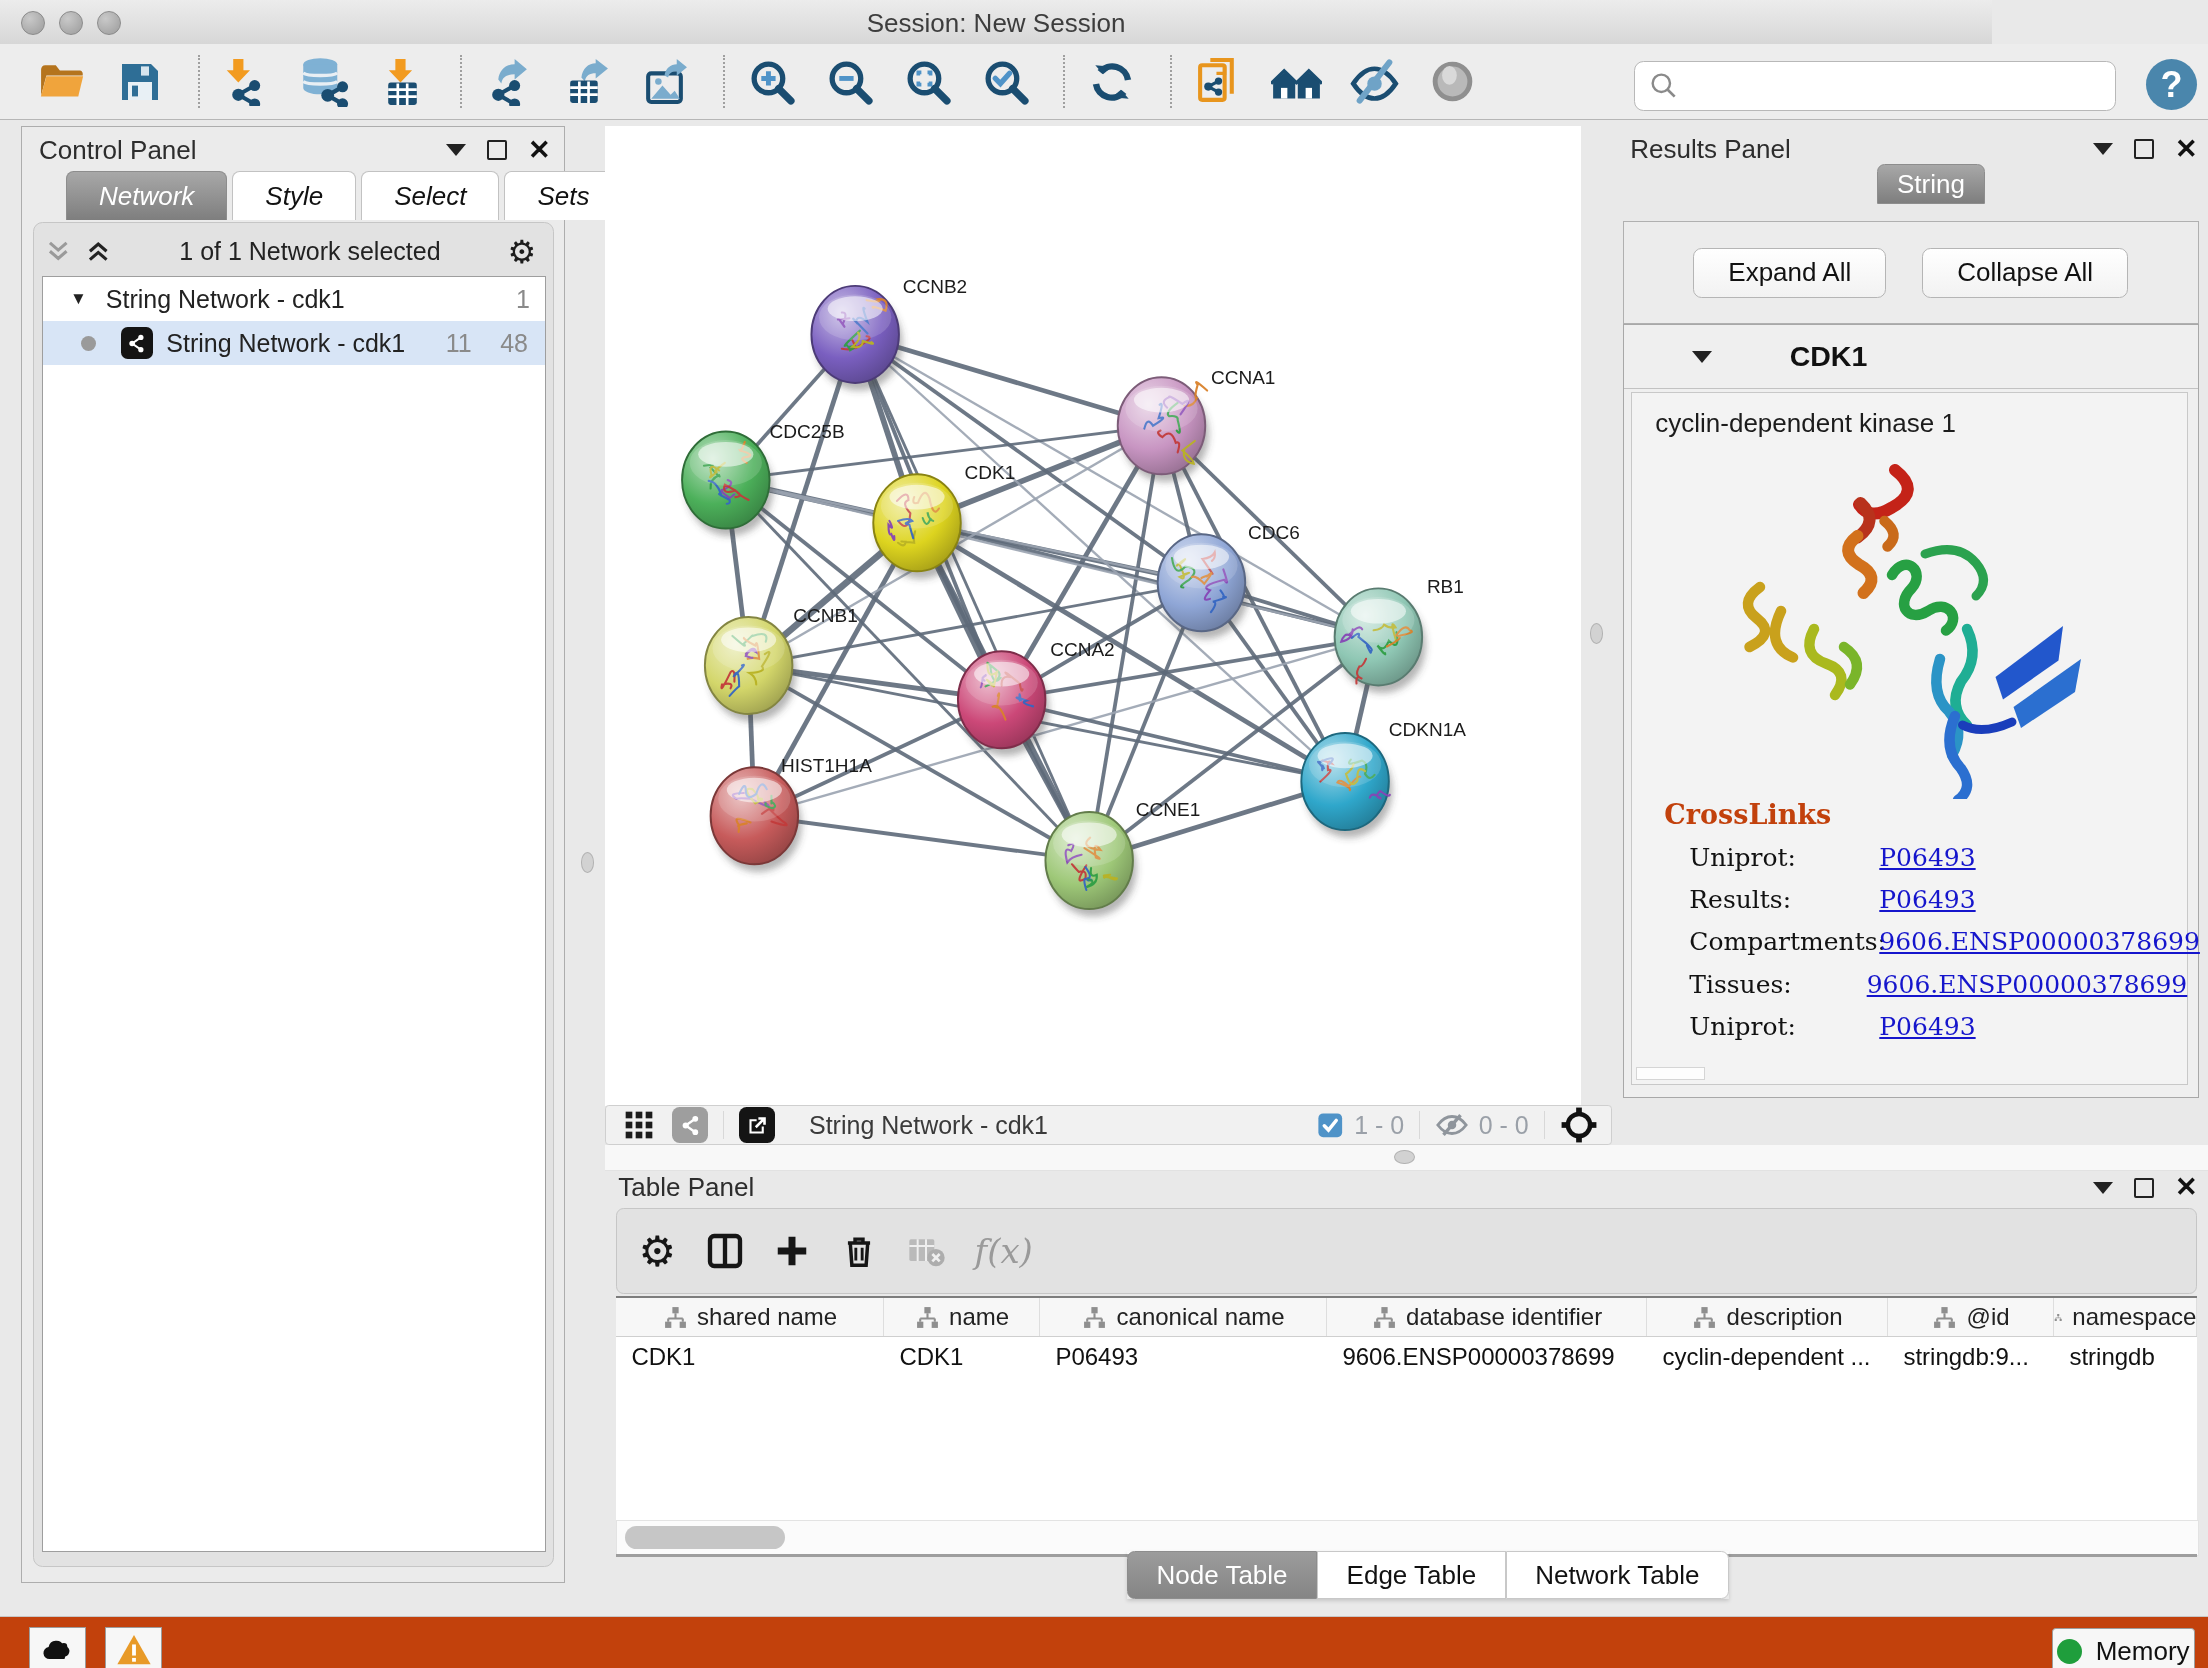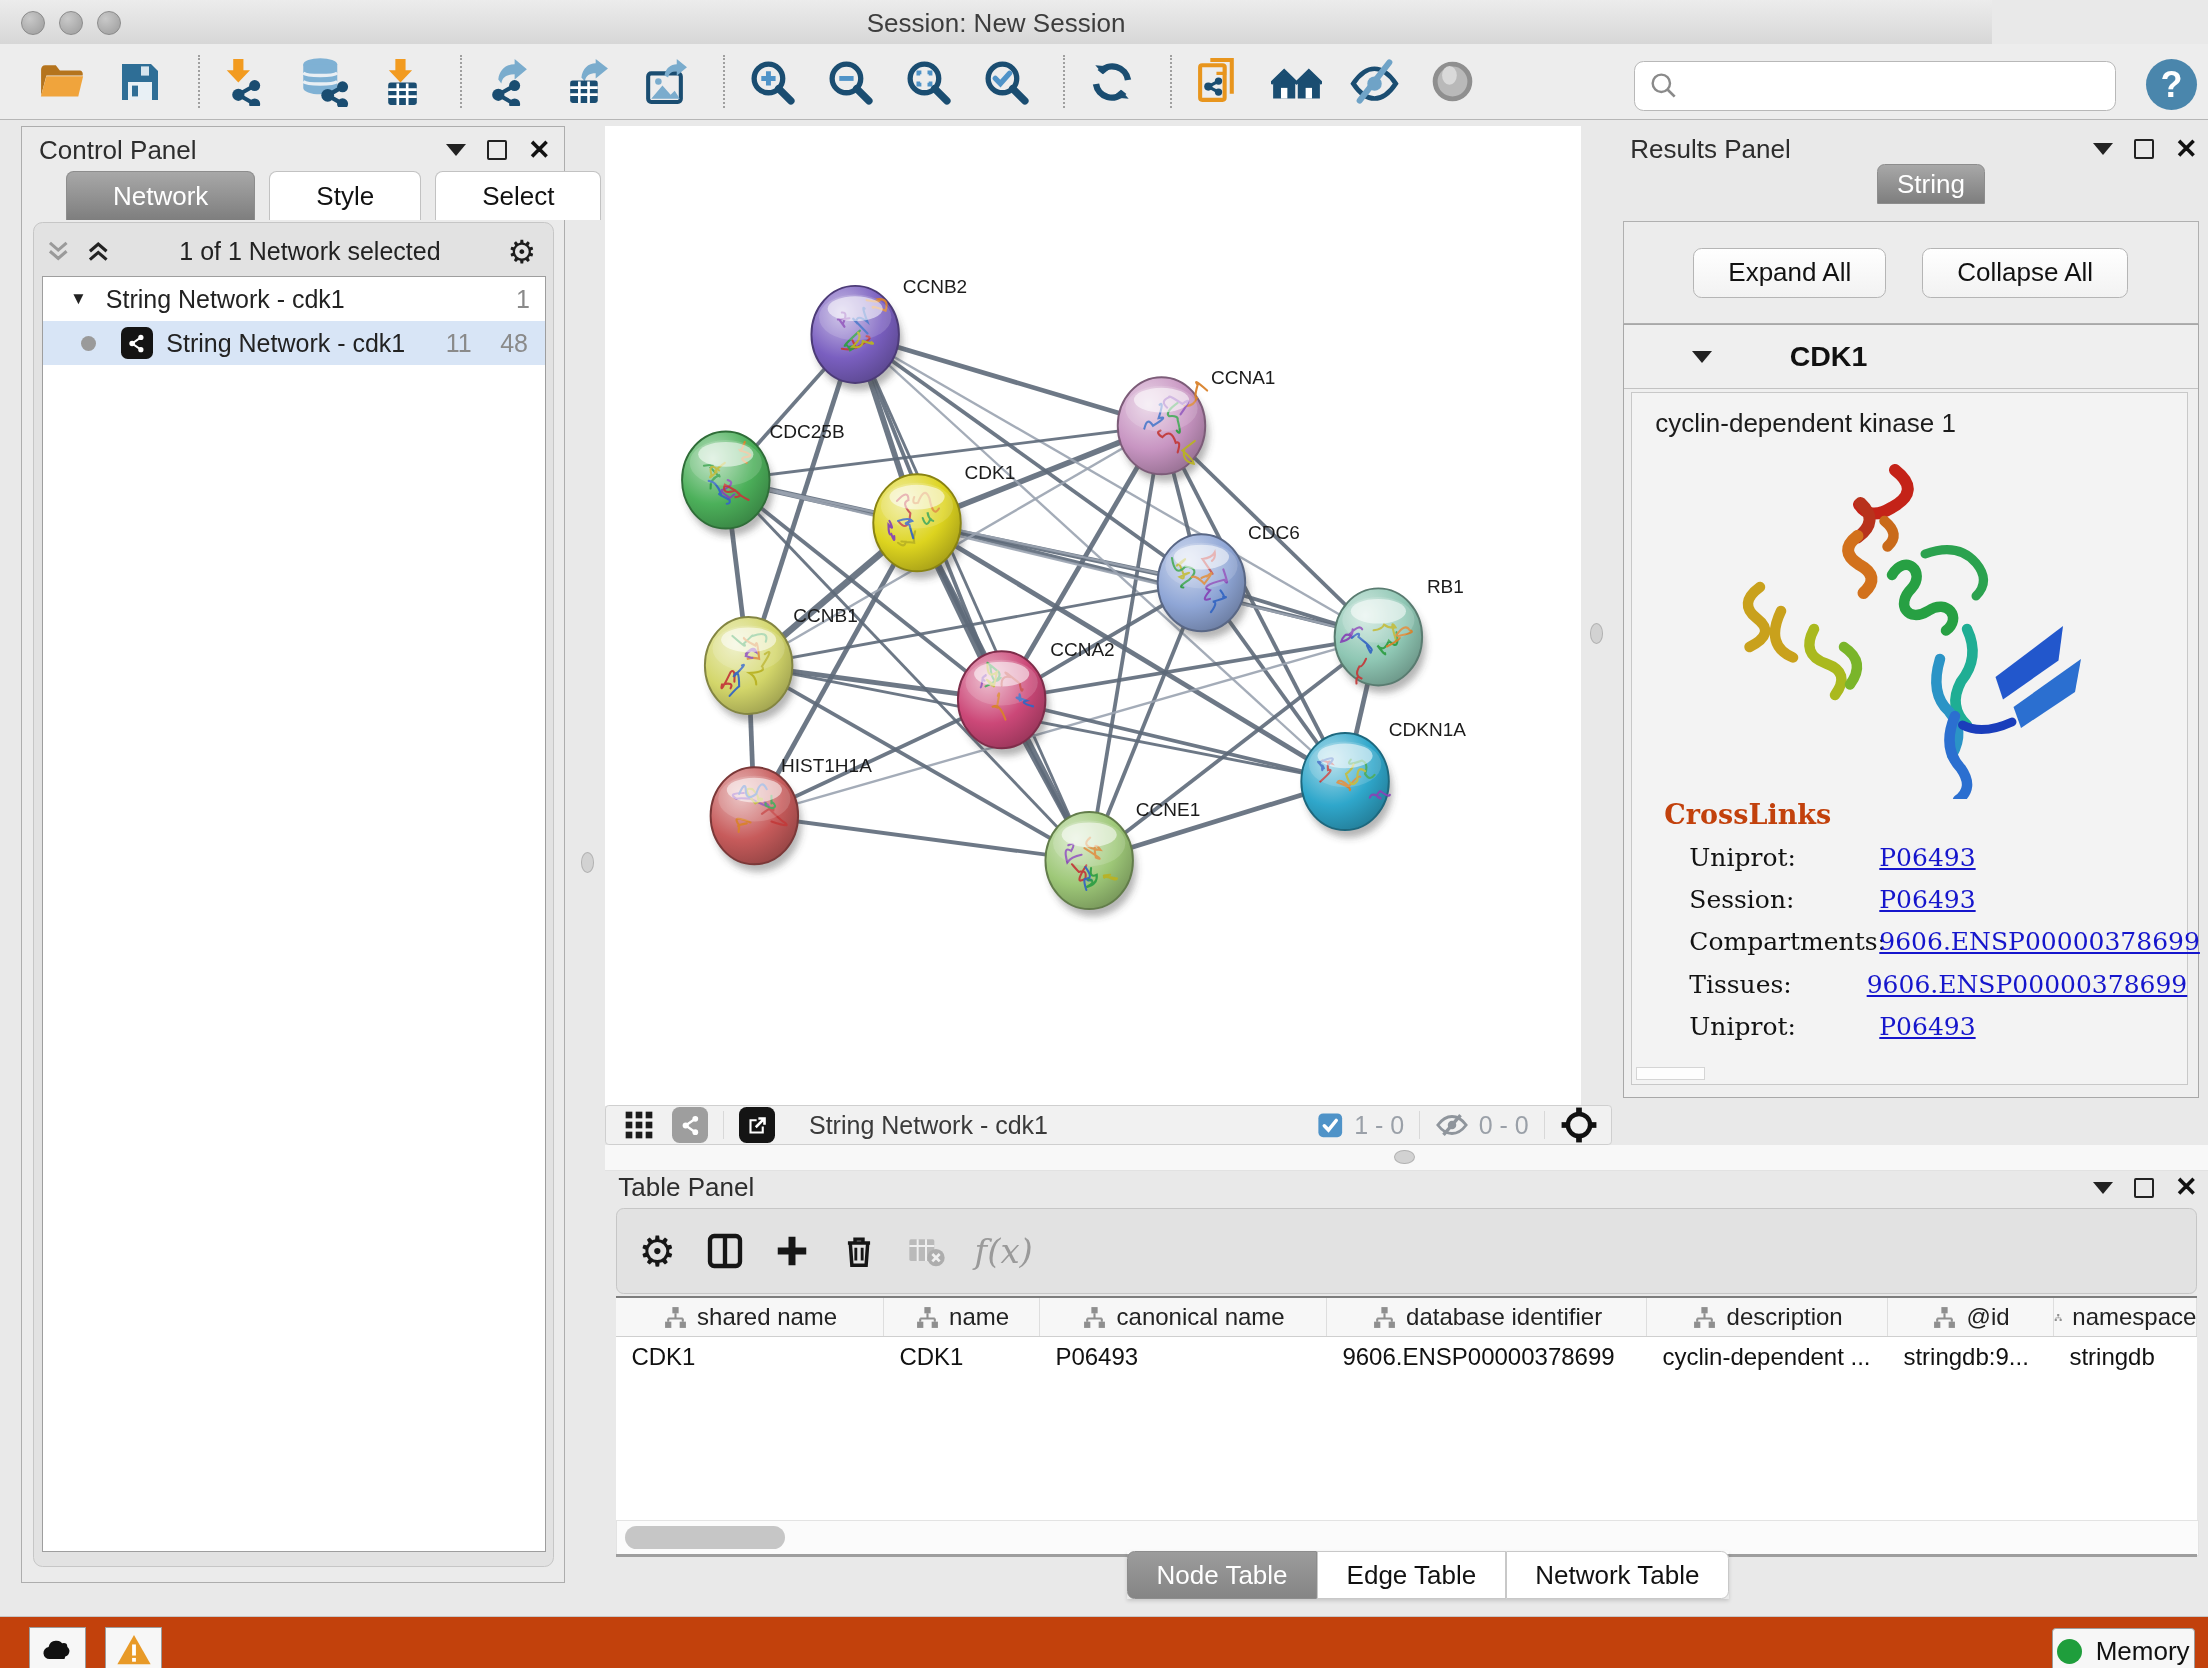--- a/index.html
+++ b/index.html
@@ -29,22 +29,22 @@
   .pctrl{display:flex;align-items:center;gap:21px;}
   .tri{width:0;height:0;border-left:10.5px solid transparent;border-right:10.5px solid transparent;
        border-top:12.4px solid #222;}
   .floatbox{width:16px;height:16px;border:2.9px solid #222;border-radius:1.9px;}
   .closex{font-size:27px;font-weight:bold;color:#111;line-height:1;}
   
   .cpanel{left:21px;top:126px;width:544px;height:1457px;background:#ebebeb;border:1.9px solid #adadad;
           box-sizing:border-box;}
   .cp-head{position:absolute;left:17px;top:7.6px;right:13.3px;display:flex;align-items:center;}
   .cp-tabs{position:absolute;left:44px;top:44px;display:flex;}
-  .tab{height:48px;padding:0 46px;display:flex;align-items:center;font-size:26px;background:#fff;
-       border:1px solid #c2c2c2;border-bottom:none;border-radius:7.6px 7.6px 0 0;margin-right:14px;color:#111;}
+  .tab{height:48px;padding:0 32px;display:flex;align-items:center;font-size:26px;background:#fff;
+       border:1px solid #c2c2c2;border-bottom:none;border-radius:7.6px 7.6px 0 0;margin-right:5px;color:#111;font-style:italic;}
   .tab.sel{background:linear-gradient(#a8a8a8,#7e7e7e);color:#fff;border-color:#8d8d8d;}
   .cp-sub{position:absolute;left:11.4px;top:95px;width:519px;height:1343px;background:#e2e2e2;
           border:1px solid #c6c6c6;border-radius:9.5px;}
   .cp-subhead{position:absolute;left:9.5px;right:9.5px;top:7.6px;height:42px;display:flex;align-items:center;}
   .cp-list{position:absolute;left:7.6px;top:53px;width:502px;height:1274px;background:#fff;
            border:1.9px solid #9e9e9e;}
   .trow{height:44px;display:flex;align-items:center;font-size:25px;}
   .trow .cnt{color:#8a8a8a;}
   .trow.sel{background:#d8e5f6;}
   .sharebadge{width:32px;height:32px;border-radius:6.7px;background:#141414;display:flex;
@@ -684,21 +684,21 @@
         <path d="M244 140 240 162 204 186 199 172 Z" fill="#2b6fd0" stroke="none"></path>
         <path d="M198 182 q-20 9 -33 2" stroke="#1a3dbb" stroke-width="6"></path>
         <path d="M160 178 q-9 21 4 35 q9 13 -2 21" stroke="#2b6fd0" stroke-width="7"></path>
       </svg>
       <div class="xl-title">CrossLinks</div>
       <div class="xl-row">
         <span class="l">Uniprot:</span>
         <span class="v">P06493</span>
       </div>
       <div class="xl-row">
-        <span class="l">Session:</span>
+        <span class="l">Results:</span>
         <span class="v">P06493</span>
       </div>
       <div class="xl-row">
         <span class="l">Compartments:</span>
         <span class="v">9606.ENSP00000378699</span>
       </div>
       <div class="xl-row">
         <span class="l">Tissues:</span>
         <span class="v">9606.ENSP00000378699</span>
       </div>

